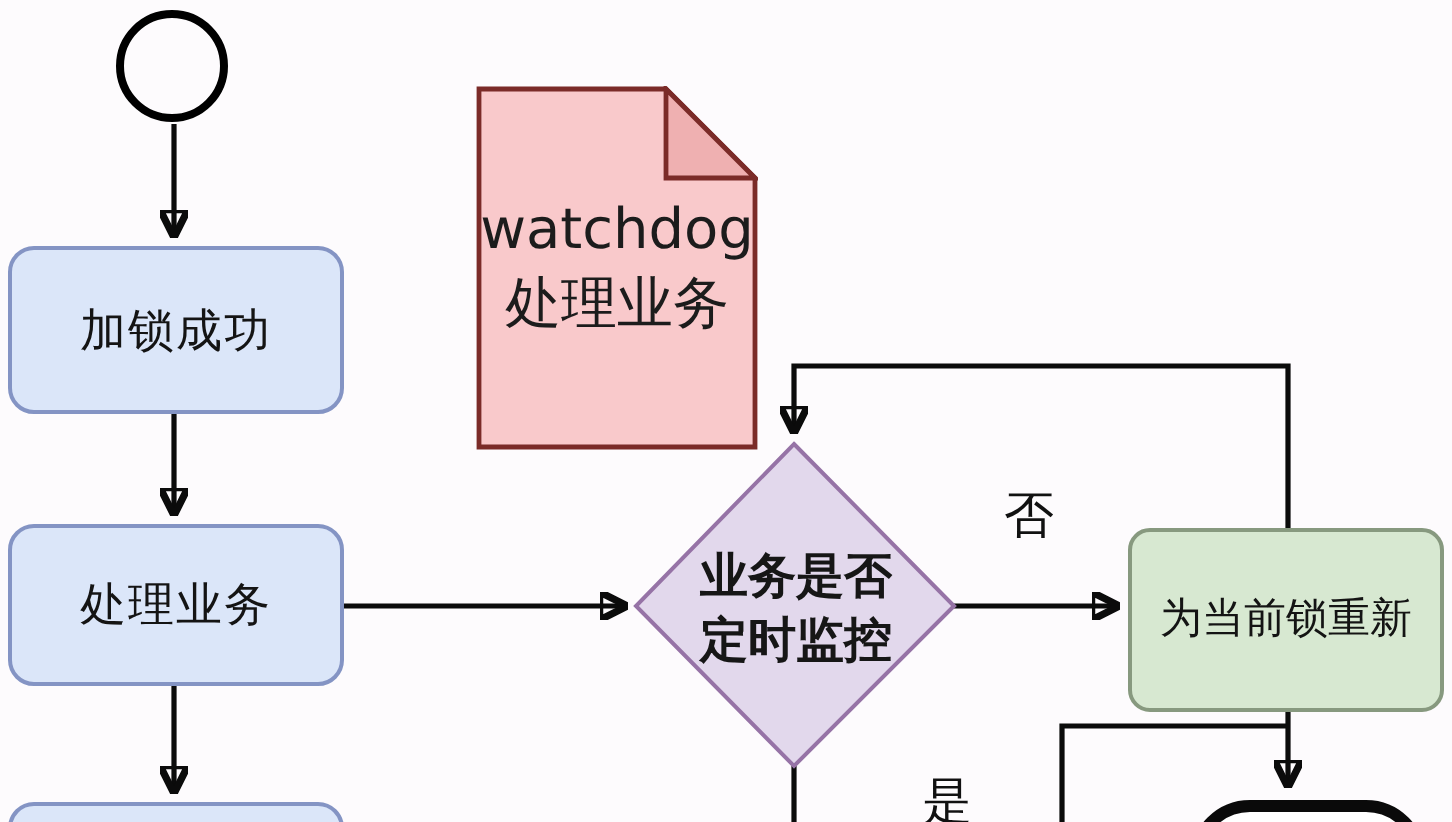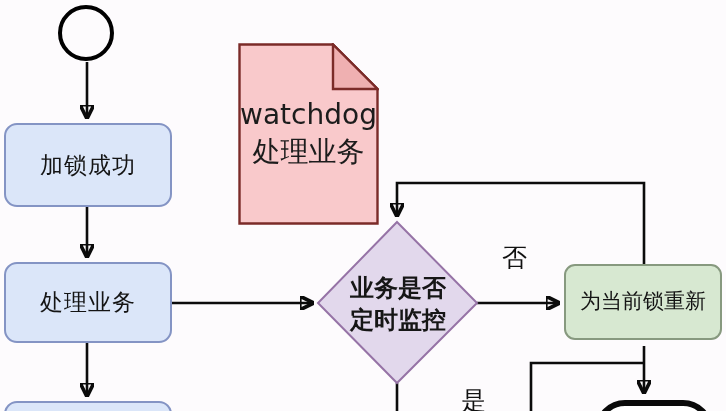--- a/index.html
+++ b/index.html
@@ -39,21 +39,21 @@
     font-size:28px; line-height:1.32; color:#1c1c1c; text-align:center;
   }
 
   .diamond-wrap { position:absolute; left:0; top:0; }
   .diamond-text {
     position:absolute; left:322px; top:272px; width:152px;
     font-size:24px; line-height:1.35; color:#161616; text-align:center;font-weight:bold;
   }
 
   .green-box {
-    left:564px; top:264px; width:158px; height:76px;
+    left:564px; top:264px; width:158px; height:92px;
     background:#d7e8d1;
     border:2px solid #87997f;
     border-radius:11px;
     font-size:21px; line-height:1.4;
     flex-direction:column;
   }
 
   .end-node {
     left:595px; top:400px; width:118px; height:72px;
     background:#ffffff;

